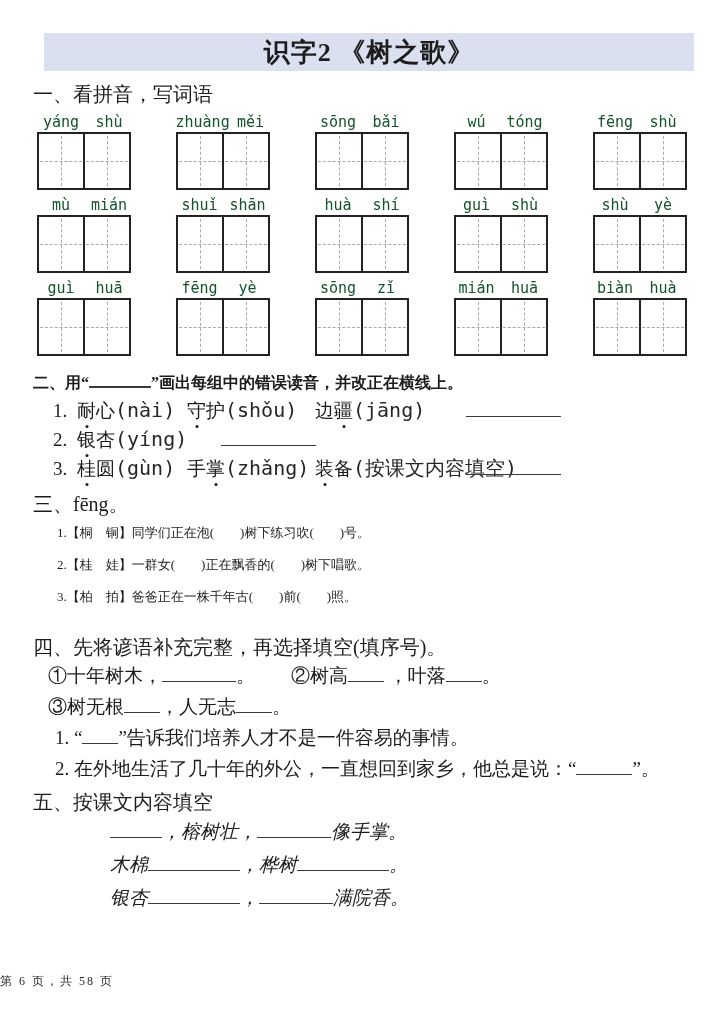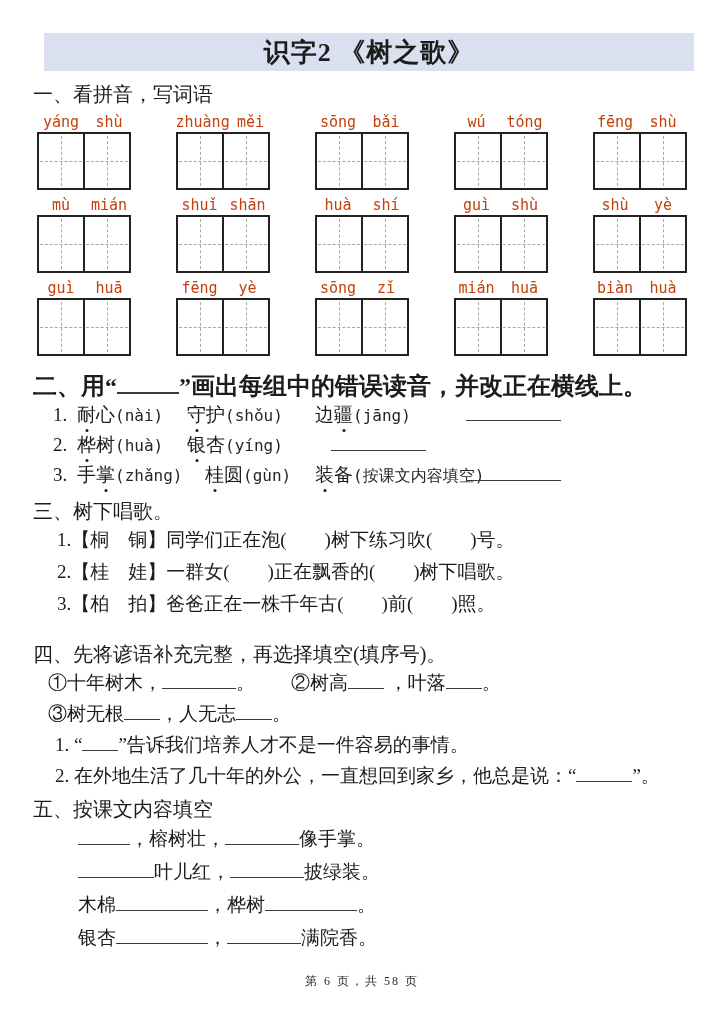--- a/index.html
+++ b/index.html
@@ -6,53 +6,53 @@
   body{
     width:724px;height:1024px;background:#ffffff;position:relative;overflow:hidden;
     font-family:"Liberation Serif","DejaVu Serif",serif;color:#1c1c1c;
   }
   .band{margin:33px 30px 0 44px;height:38px;display:flex;align-items:center;justify-content:center;}
   .title{font-size:26px;font-weight:bold;letter-spacing:1px;}
   .sec-head{font-size:20px;font-weight:normal;margin:10px 0 0 33px;line-height:26px;white-space:nowrap;}
   
   .py-row{display:flex;justify-content:space-between;margin:6px 37px 0 37px;}
   .py-pair{width:96px;display:flex;}
-  .py-pair span{flex:1;text-align:center;font-family:"DejaVu Sans Mono",monospace;font-size:15px;color:#c2410c;white-space:nowrap;}
+  .py-pair span{flex:1;text-align:center;font-family:"DejaVu Sans Mono",monospace;font-size:15px;color:#14532d;white-space:nowrap;}
   .box-row{display:flex;justify-content:space-between;margin:1px 37px 0 37px;}
   .pair{display:flex;}
   .tian{width:44px;height:54px;border:2px solid #222;position:relative;background:#fff;}
   .tian + .tian{border-left:none;}
   .tian::before{content:"";position:absolute;left:50%;top:2px;bottom:2px;border-left:1px dashed #a8a8a8;}
   .tian::after{content:"";position:absolute;top:50%;left:1px;right:1px;border-top:1px dashed #a8a8a8;}
   
   .seg-line{font-size:19px;white-space:nowrap;}
   .blank{display:inline-block;height:0.95em;border-bottom:1px solid #3a3a3a;vertical-align:baseline;}
   .gap{display:inline-block;}
-  .head-seg{font-size:24px;font-weight:bold;margin:13px 16px 0 33px;line-height:27px;}
+  .head-seg{font-size:16px;font-weight:bold;margin:13px 16px 0 33px;line-height:27px;}
   .head-seg .blank{border-bottom-width:2px;}
   
   .s2-item{margin-left:53px;font-size:19px;line-height:29px;display:flex;align-items:baseline;white-space:nowrap;}
   .s2-num{width:24px;display:inline-block;}
   .s2-g{display:inline-block;}
   .s2-g.g1{width:110px;}
   .s2-g.g2{width:128px;}
   .s2-g.g3{width:135px;}
-  .py{font-family:"DejaVu Sans Mono",monospace;font-size:16px;color:#262626;}
+  .py{font-family:"DejaVu Sans Mono",monospace;font-size:20px;color:#262626;}
   .dotted{position:relative;display:inline-block;}
   .dotted::after{content:"";position:absolute;left:50%;transform:translateX(-50%);bottom:-3px;width:3px;height:3px;border-radius:50%;background:#1c1c1c;}
   .ans-line{display:inline-block;width:95px;border-bottom:1px solid #3a3a3a;height:0.95em;margin-left:16px;}
   
-  .s3-item{margin-left:57px;font-size:19px;line-height:32px;white-space:nowrap;}
+  .s3-item{margin-left:57px;font-size:13px;line-height:32px;white-space:nowrap;}
   
   .s4-line{margin-left:48px;line-height:31px;font-family:Liberation Serif, serif;}
   .s4-line.n{margin-left:55px;}
   
-  .s5-line{margin-left:78px;line-height:33px;}
-  
-  .footer{position:absolute;left:0;bottom:34px;width:100%;text-align:center;font-size:12px;letter-spacing:2px;color:#2a2a2a;}
+  .s5-line{margin-left:110px;line-height:33px;font-style:italic;}
+  
+  .footer{position:absolute;left:0;bottom:34px;width:100%;font-size:12px;letter-spacing:2px;color:#2a2a2a;}
 </style>
 </head>
 <body>
 
 <div class="page">
 
   <div class="band" style="background: rgb(219, 224, 240);">
     <div class="title">识字2 《树之歌》</div>
   </div>
 
@@ -196,50 +196,48 @@
   <div id="s2-items">
       <div class="s2-item">
         <span class="s2-num">1.</span>
         <span class="s2-g g1"><span class="dotted">耐</span><span>心</span><span class="py">(nài)</span></span>
         <span class="s2-g g2"><span class="dotted">守</span><span>护</span><span class="py">(shǒu)</span></span>
         <span class="s2-g g3"><span>边</span><span class="dotted">疆</span><span class="py">(jāng)</span></span>
         <span class="ans-line"></span>
       </div>
       <div class="s2-item">
         <span class="s2-num">2.</span>
-        <span class="s2-g g1"><span class="dotted">桦</span><span>树</span><span class="py">(huà)</span></span>
         <span class="s2-g g2"><span class="dotted">银</span><span>杏</span><span class="py">(yíng)</span></span>
         <span class="ans-line"></span>
       </div>
       <div class="s2-item">
         <span class="s2-num">3.</span>
+        <span class="s2-g g1"><span class="dotted">桂</span><span>圆</span><span class="py">(gùn)</span></span>
         <span class="s2-g g2"><span>手</span><span class="dotted">掌</span><span class="py">(zhǎng)</span></span>
-        <span class="s2-g g1"><span class="dotted">桂</span><span>圆</span><span class="py">(gùn)</span></span>
         <span class="s2-g g3"><span class="dotted">装</span><span>备</span><span class="py">(按课文内容填空)</span></span>
         <span class="ans-line"></span>
       </div>
     </div>
 
-  <div class="sec-head" style="margin-top:8px;">三、树下唱歌。</div>
+  <div class="sec-head" style="margin-top:8px;">三、fēng。</div>
   <div id="s3-items">
       <div class="s3-item"><span>1.</span><span>【桐　铜】同学们正在泡(　　)树下练习吹(　　)号。</span></div>
       <div class="s3-item"><span>2.</span><span>【桂　娃】一群女(　　)正在飘香的(　　)树下唱歌。</span></div>
       <div class="s3-item"><span>3.</span><span>【柏　拍】爸爸正在一株千年古(　　)前(　　)照。</span></div>
     </div>
 
   <div class="sec-head" style="margin-top:21px;">四、先将谚语补充完整，再选择填空(填序号)。</div>
   <div id="s4-lines">
       <div class="seg-line s4-line"><span>①十年树木，</span><span class="blank" style="width: 74px;"></span><span>。</span><span class="gap" style="width: 36px;"></span><span>②树高</span><span class="blank" style="width: 36px;"></span><span> ，叶落</span><span class="blank" style="width: 36px;"></span><span>。</span></div>
       <div class="seg-line s4-line"><span>③树无根</span><span class="blank" style="width: 36px;"></span><span>，人无志</span><span class="blank" style="width: 36px;"></span><span>。</span></div>
       <div class="seg-line s4-line n"><span>1. “</span><span class="blank" style="width: 36px;"></span><span>”告诉我们培养人才不是一件容易的事情。</span></div>
       <div class="seg-line s4-line n"><span>2. 在外地生活了几十年的外公，一直想回到家乡，他总是说：“</span><span class="blank" style="width: 56px;"></span><span>”。</span></div>
     </div>
 
   <div class="sec-head" style="margin-top:5px;">五、按课文内容填空</div>
   <div id="s5-lines">
       <div class="seg-line s5-line"><span class="blank" style="width: 52px;"></span><span>，榕树壮，</span><span class="blank" style="width: 74px;"></span><span>像手掌。</span></div>
-      <div class="seg-line s5-line"><span class="blank" style="width: 76px;"></span><span>叶儿红，</span><span class="blank" style="width: 74px;"></span><span>披绿装。</span></div>
       <div class="seg-line s5-line"><span>木棉</span><span class="blank" style="width: 92px;"></span><span>，桦树</span><span class="blank" style="width: 92px;"></span><span>。</span></div>
       <div class="seg-line s5-line"><span>银杏</span><span class="blank" style="width: 92px;"></span><span>，</span><span class="blank" style="width: 74px;"></span><span>满院香。</span></div>
     </div>
 
   <div class="footer">第 6 页，共 58 页</div>
 </div>
 
 </body></html>

